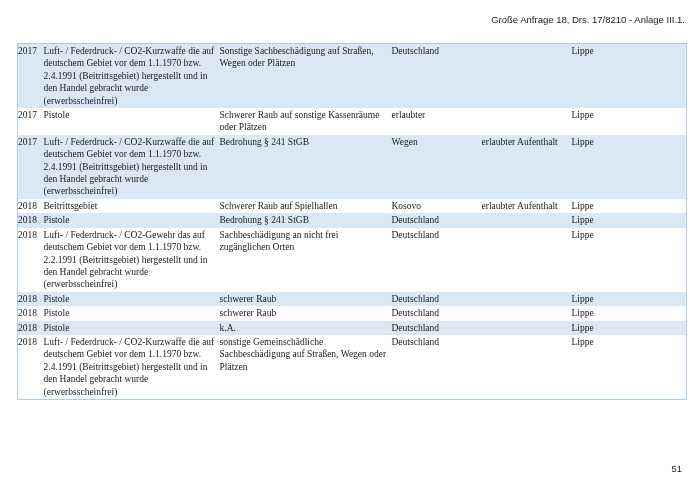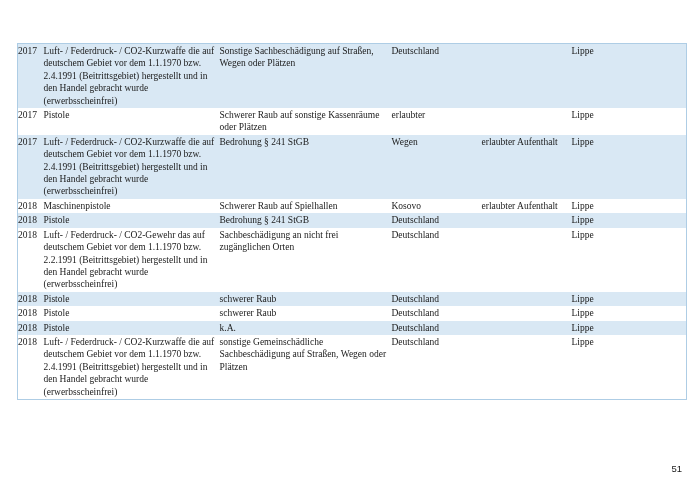--- a/index.html
+++ b/index.html
@@ -47,20 +47,21 @@
     top: 463px; right: 18px;
     font-size: 9.5px;
     color: #1a1a1a;
   }
 </style>
 </head>
 <body>
 
 <div class="page">
 
+  <div class="doc-header">Große Anfrage 18, Drs. 17/8210 - Anlage III.1.</div>
 
   <table class="data-table">
     <colgroup>
       <col style="width:26px">
       <col style="width:176px">
       <col style="width:172px">
       <col style="width:90px">
       <col style="width:90px">
       <col style="width:115px">
     </colgroup>
@@ -84,21 +85,21 @@
         <tr>
     <td class="col-year">2017</td>
     <td class="col-weapon">Luft- / Federdruck- / CO2-Kurzwaffe die auf deutschem Gebiet vor dem 1.1.1970 bzw. 2.4.1991 (Beitrittsgebiet) hergestellt und in den Handel gebracht wurde (erwerbsscheinfrei)</td>
     <td class="col-offense">Bedrohung § 241 StGB</td>
     <td class="col-nationality">Wegen</td>
     <td class="col-residence">erlaubter Aufenthalt</td>
     <td class="col-district">Lippe</td>
   </tr>
         <tr>
     <td class="col-year">2018</td>
-    <td class="col-weapon">Maschinenpistole</td>
+    <td class="col-weapon">Beitrittsgebiet</td>
     <td class="col-offense">Schwerer Raub auf Spielhallen</td>
     <td class="col-nationality">Kosovo</td>
     <td class="col-residence">erlaubter Aufenthalt</td>
     <td class="col-district">Lippe</td>
   </tr>
         <tr>
     <td class="col-year">2018</td>
     <td class="col-weapon">Pistole</td>
     <td class="col-offense">Bedrohung § 241 StGB</td>
     <td class="col-nationality">Deutschland</td>

